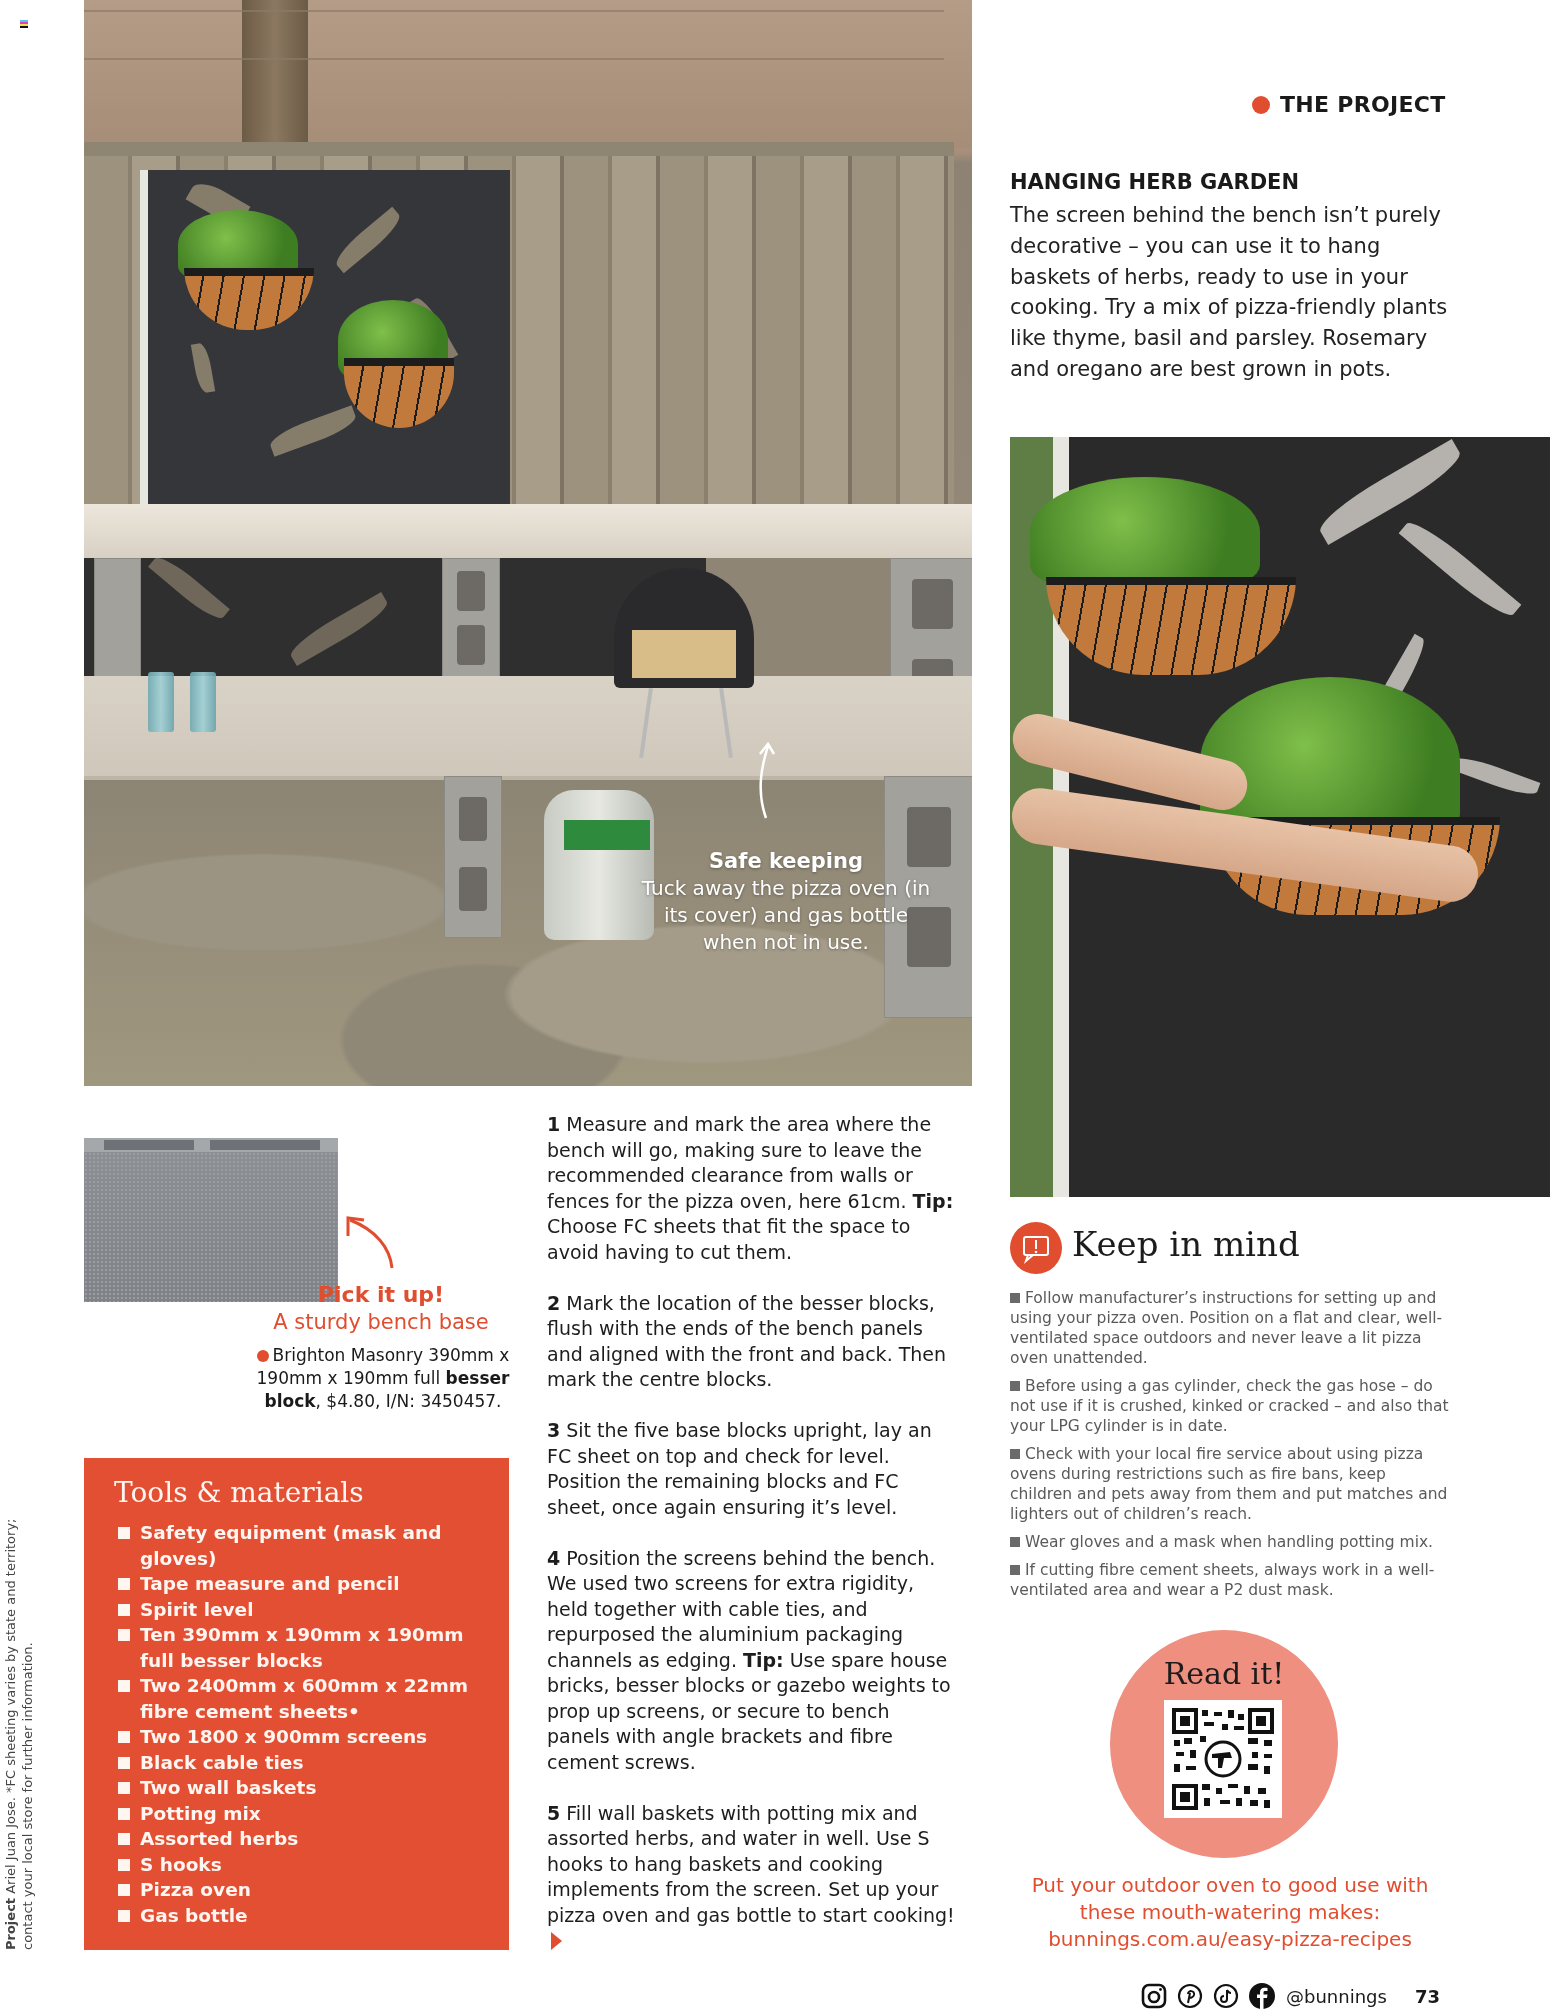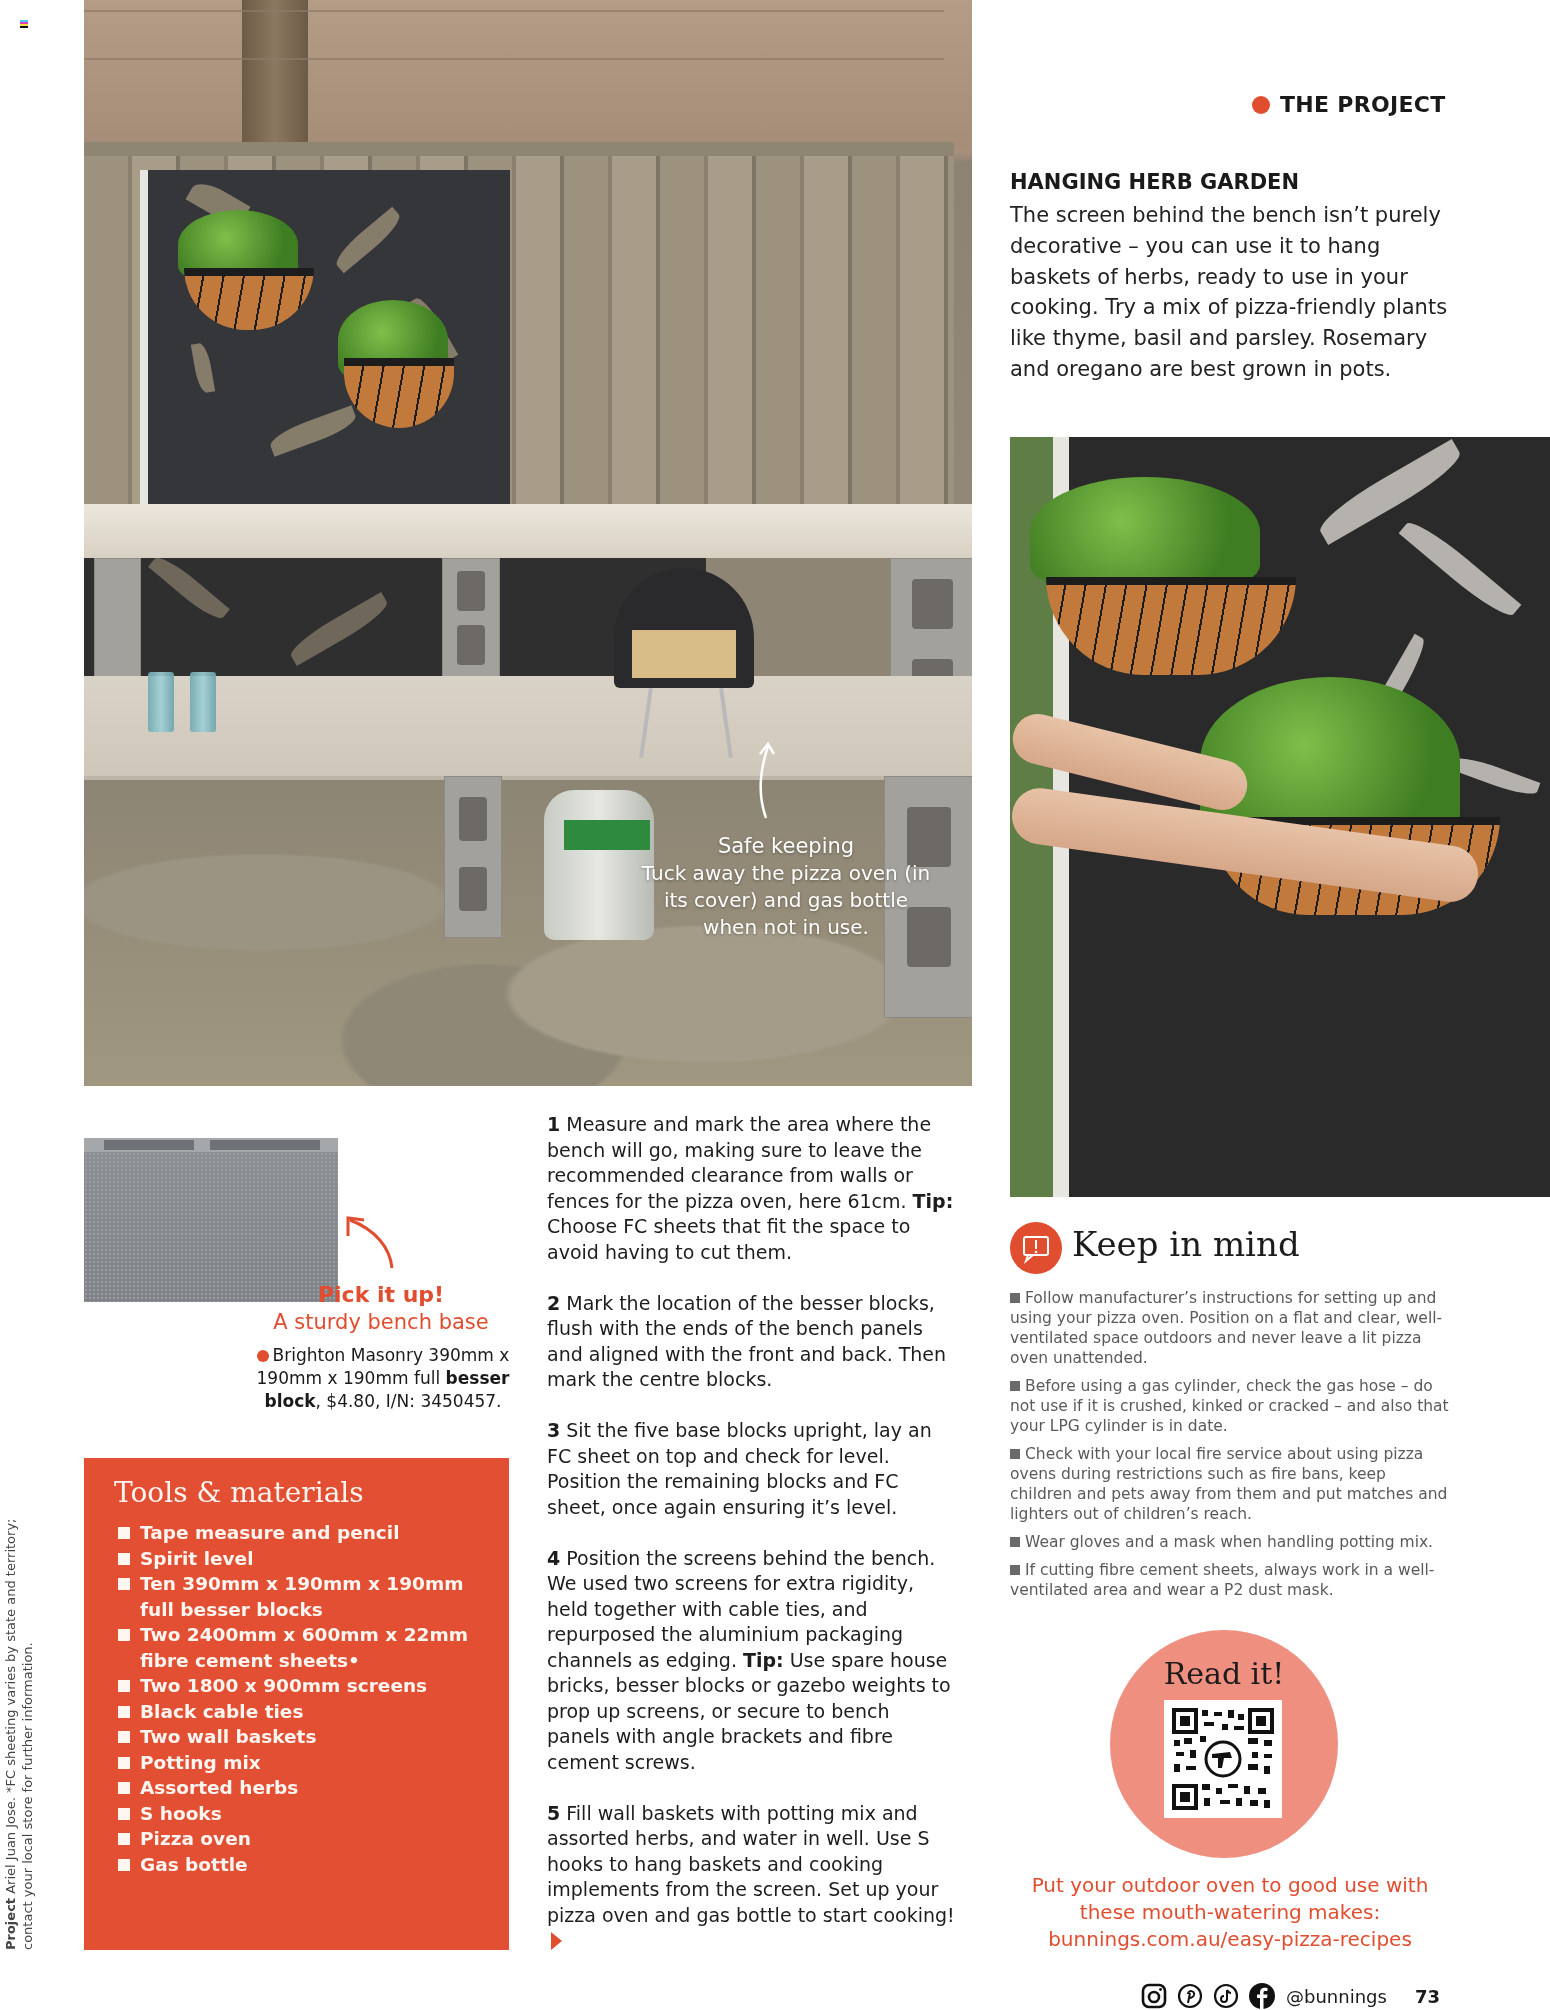--- a/index.html
+++ b/index.html
@@ -40,21 +40,21 @@
     background:
       radial-gradient(ellipse at 20% 40%, #9b9482 0 18%, transparent 19%),
       radial-gradient(ellipse at 70% 70%, #a49c89 0 22%, transparent 23%),
       radial-gradient(ellipse at 45% 85%, #8f8877 0 20%, transparent 21%),
       linear-gradient(#8d8574,#a0977f); }
   .gas { left:460px; top:790px; width:110px; height:150px; background:linear-gradient(90deg,#c7cbc3,#e6e8e1,#b7bbb3); border-radius:30px 30px 10px 10px; }
   .gas-label { left:480px; top:820px; width:86px; height:30px; background:#2e8a3c; }
   .callout-arrow { left:664px; top:740px; width:40px; height:80px; }
   .safe-callout { left:636px; top:832px; width:300px; text-align:center; color:#ffffff;
     font-family:"DejaVu Sans", sans-serif; text-shadow:0 1px 3px rgba(0,0,0,.35); }
-  .safe-title { font-size:21px; font-weight:normal; line-height:28px; }
+  .safe-title { font-size:21px; font-weight:bold; line-height:28px;margin-top:15px; }
   .safe-body { font-size:20px; line-height:27px; }
 
   
   .section-tag { left:1252px; top:92px; display:flex; align-items:center; gap:10px; }
   .section-dot { width:18px; height:18px; border-radius:50%; background:#e14d2f; }
   .section-label { font-family:"DejaVu Sans", sans-serif; font-weight:bold; font-size:22px; letter-spacing:.3px; }
   .herb-title { left:1010px; top:170px; font-family:"DejaVu Sans", sans-serif; font-weight:bold; font-size:21px; }
   .herb-body { left:1010px; top:200px; width:440px; font-family:"DejaVu Sans", sans-serif; font-size:21px; line-height:30.8px; color:#222; }
 
   
@@ -215,20 +215,21 @@
 </svg>
 <div class="abs pick-title">Pick it up!</div>
 <div class="abs pick-sub">A sturdy bench base</div>
 <div class="abs product-line">
   <span class="product-dot"></span><span>Brighton Masonry 390mm x 190mm x 190mm full </span><b>besser block</b><span>, $4.80, I/N: 3450457.</span>
 </div>
 
 <div class="abs tools">
   <div class="tools-title">Tools &amp; materials</div>
   <ul class="tools-list">
+    <li>Safety equipment (mask and gloves)</li>
     <li>Tape measure and pencil</li>
     <li>Spirit level</li>
     <li>Ten 390mm x 190mm x 190mm full besser blocks</li>
     <li>Two 2400mm x 600mm x 22mm fibre cement sheets•</li>
     <li>Two 1800 x 900mm screens</li>
     <li>Black cable ties</li>
     <li>Two wall baskets</li>
     <li>Potting mix</li>
     <li>Assorted herbs</li>
     <li>S hooks</li>

